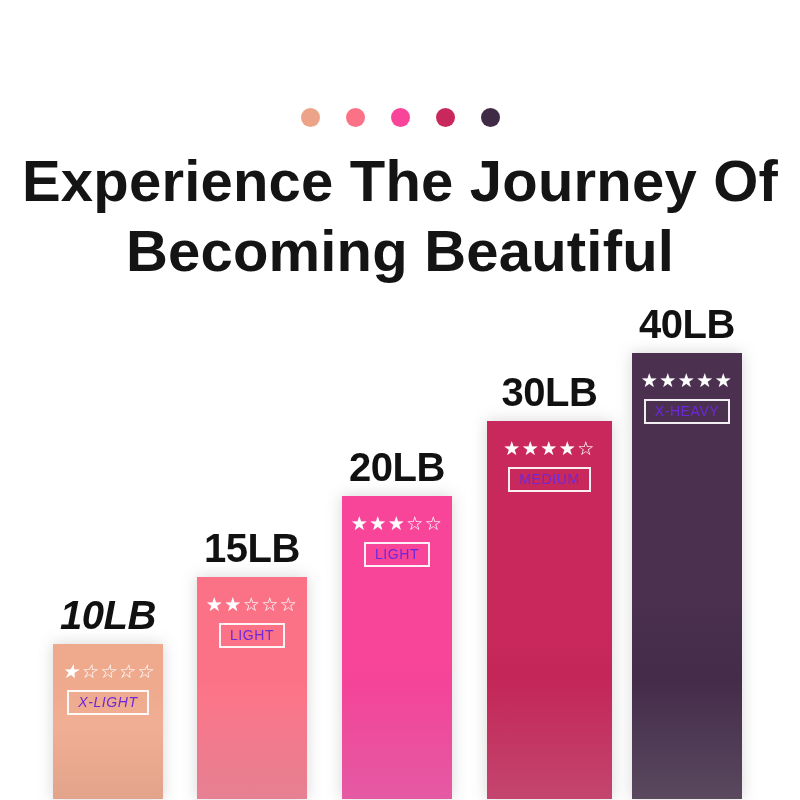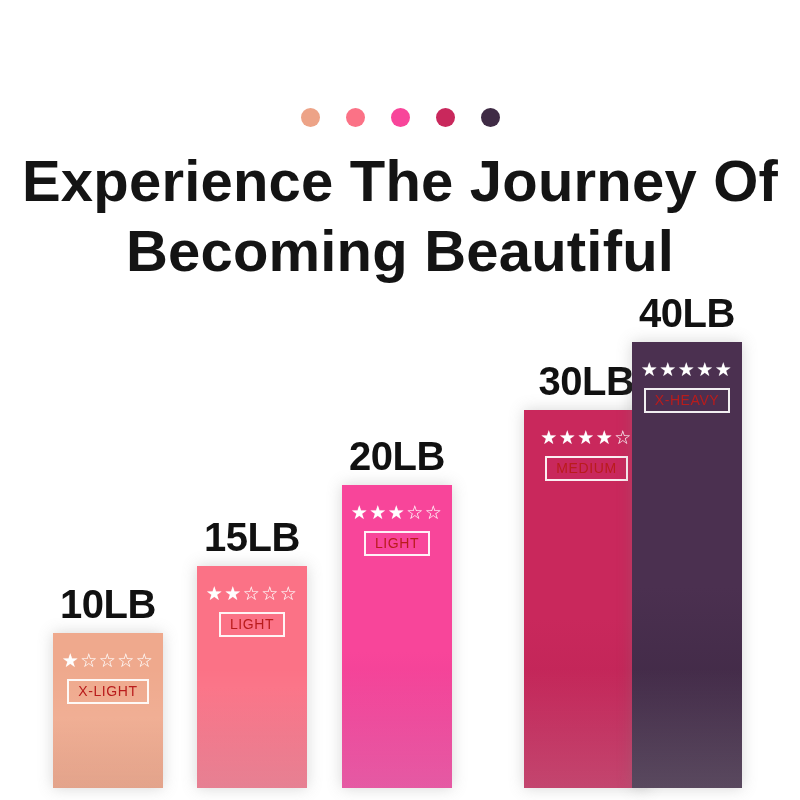--- a/index.html
+++ b/index.html
@@ -63,21 +63,21 @@
   #chart {
     position: absolute;
     left: 0;
     top: 0;
     width: 800px;
     height: 800px;
   }
 
   .bar-group {
     position: absolute;
-    bottom: 12px;
+    bottom: 1px;
   }
 
   .bar-value {
     position: absolute;
     left: 50%;
     transform: translateX(-50%);
     bottom: 100%;
     margin-bottom: 6px;
     font-size: 40px;
     font-weight: bold;
@@ -132,21 +132,21 @@
     font-size: 19px;
     line-height: 1;
     color: #ffffff;
     letter-spacing: 1.5px;
     white-space: nowrap;
     text-shadow: 0 0 1px rgba(255,255,255,0.35);
   }
 
   .level-badge {
     border: 2px solid rgba(255,255,255,0.92);
-    color: #b91c1c;
+    color: #6d28d9;
     font-size: 14px;
     font-weight: normal;
     letter-spacing: 0.6px;
     padding: 3px 9px 4px 9px;
     line-height: 1;
     white-space: nowrap;
   }
 </style>
 </head>
 <body>
@@ -160,21 +160,21 @@
       <span class="dot" style="background: rgb(201, 40, 92);"></span>
       <span class="dot" style="background: rgb(63, 43, 69);"></span>
     </div>
 
   <div id="heading">
     <span class="hline">Experience The Journey Of</span>
     <span class="hline">Becoming Beautiful</span>
   </div>
 
   <div id="chart">
-      <div class="bar-group" style="left: 53px; width: 110px; height: 155px;">
+      <div class="bar-group" style="left: 53px; width: 110px; height: 155px; font-style: italic;">
         <div class="bar-value">10LB</div>
         <div class="bar">
           <div class="bar-inner">
             <div class="bar-face" style="background: linear-gradient(rgb(239, 169, 141) 0%, rgb(239, 169, 141) 55%, rgb(222, 146, 117) 100%);"></div>
             <div class="bar-sheen"></div>
             <div class="bar-content">
               <div class="stars">★☆☆☆☆</div>
               <div class="level-badge">X-LIGHT</div>
             </div>
           </div>
@@ -199,21 +199,21 @@
           <div class="bar-inner">
             <div class="bar-face" style="background: linear-gradient(rgb(248, 69, 154) 0%, rgb(248, 69, 154) 55%, rgb(224, 58, 146) 100%);"></div>
             <div class="bar-sheen"></div>
             <div class="bar-content">
               <div class="stars">★★★☆☆</div>
               <div class="level-badge">LIGHT</div>
             </div>
           </div>
         </div>
       </div>
-      <div class="bar-group" style="left: 487px; width: 125px; height: 378px; margin-left: 37px;">
+      <div class="bar-group" style="left: 487px; width: 125px; height: 378px;">
         <div class="bar-value">30LB</div>
         <div class="bar">
           <div class="bar-inner">
             <div class="bar-face" style="background: linear-gradient(rgb(201, 40, 92) 0%, rgb(201, 40, 92) 55%, rgb(184, 34, 83) 100%);"></div>
             <div class="bar-sheen"></div>
             <div class="bar-content">
               <div class="stars">★★★★☆</div>
               <div class="level-badge">MEDIUM</div>
             </div>
           </div>

